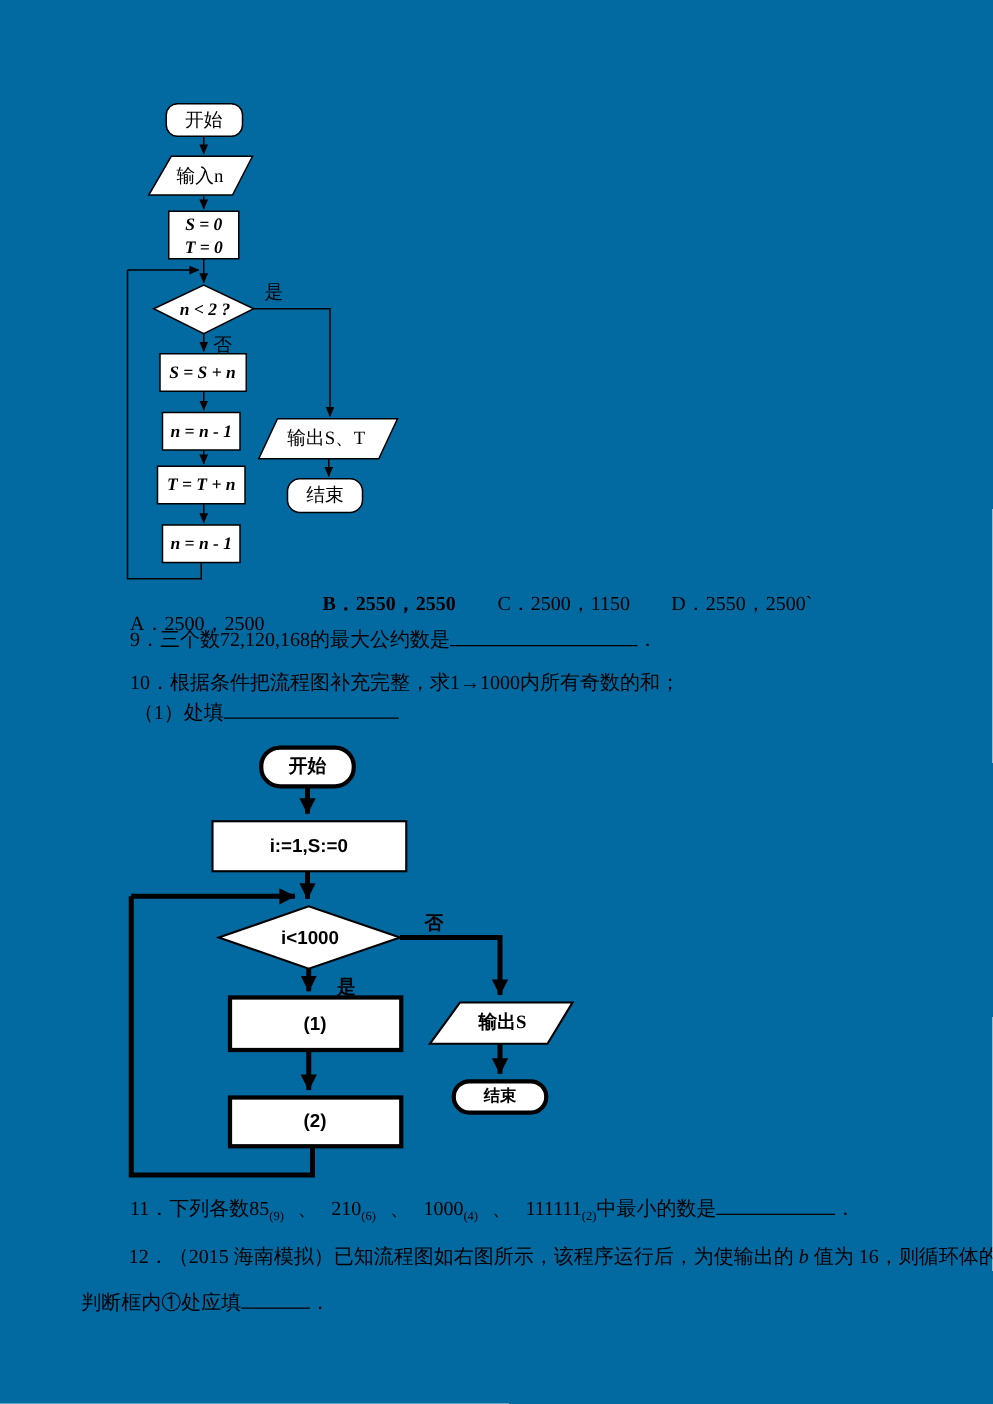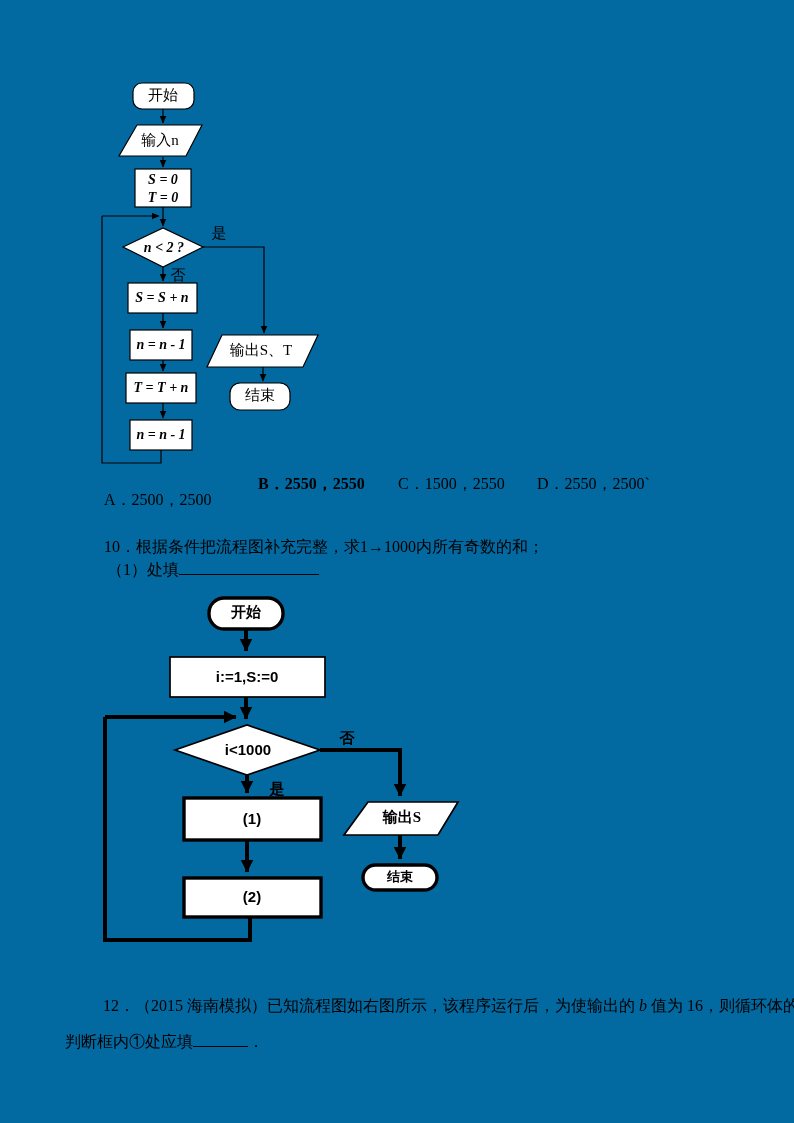--- a/index.html
+++ b/index.html
@@ -125,29 +125,35 @@
       <polygon class="shape-med" points="368,802 458,802 438,835 344,835"></polygon>
       <text class="t-fc2c" x="402" y="819">输出S</text>
 
       <rect class="shape-thick" x="363" y="865" width="74" height="25" rx="12.5"></rect>
       <text class="t-fc2e" x="400" y="878">结束</text>
     </g>
   </svg>
 
   <div class="textline" style="left:104px; top:473px;margin-top:16px;">A．2500，2500</div>
   <div class="textline" style="left:258px; top:473px;font-weight:bold;">B．2550，2550</div>
-  <div class="textline" style="left:398px; top:473px;">C．1500，2550</div>
+  <div class="textline" style="left:398px; top:473px;">C．2500，1150</div>
   <div class="textline" style="left:537px; top:473px;">D．2550，2500`</div>
 
+  <div class="textline" style="left:104px; top:501px;">
+    <span>9．三个数72,120,168的最大公约数是</span><span class="blank b150"></span><span>．</span>
+  </div>
 
   <div class="textline" style="left:104px; top:536px;">10．根据条件把流程图补充完整，求1→1000内所有奇数的和；</div>
   <div class="textline" style="left:107px; top:559px;">
     <span>（1）处填</span><span class="blank b140"></span>
   </div>
 
+  <div class="textline" style="left:104px; top:956px;">
+    <span>11．下列各数</span><span>85</span><span class="sub">(9)</span><span class="sep">、</span><span>210</span><span class="sub">(6)</span><span class="sep">、</span><span>1000</span><span class="sub">(4)</span><span class="sep">、</span><span>111111</span><span class="sub">(2)</span><span>中最小的数是</span><span class="blank b95"></span><span>．</span>
+  </div>
 
   <div class="textline" style="left:103px; top:995px;">
     <span>12．（2015 海南模拟）已知流程图如右图所示，该程序运行后，为使输出的</span><span class="ivar">b</span><span>值为 16，则循环体的</span>
   </div>
   <div class="textline" style="left:65px; top:1031px;">
     <span>判断框内①处应填</span><span class="blank b55"></span><span>．</span>
   </div>
 
 </div>
 

